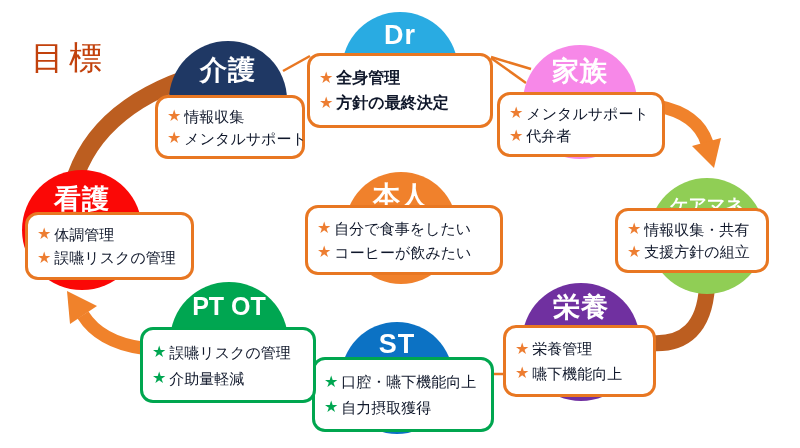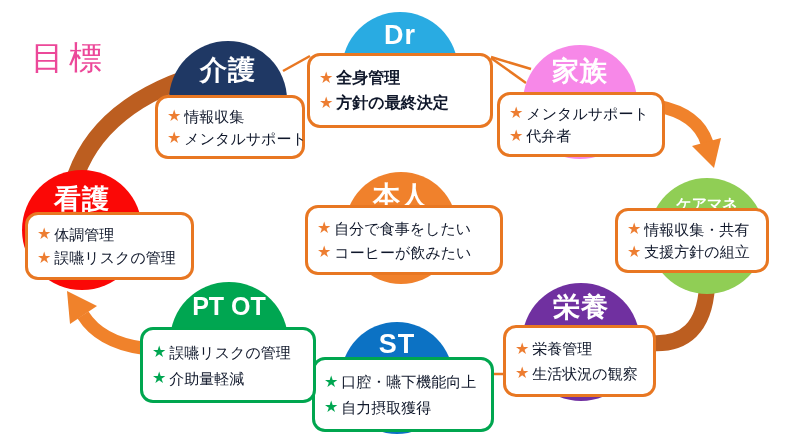--- a/index.html
+++ b/index.html
@@ -1,39 +1,39 @@
 <!DOCTYPE html>
 <html><head>
 <meta charset="utf-8">
 <style>
   html,body{margin:0;padding:0;background:#fff;}
   .stage{
     position:relative;width:800px;height:448px;background:#ffffff;overflow:hidden;
     font-family:"Liberation Sans","DejaVu Sans",sans-serif;
   }
   .title{
-    position:absolute;left:31px;top:36px;font-size:33px;color:#ec4899;
+    position:absolute;left:31px;top:36px;font-size:33px;color:#c2410c;
     letter-spacing:5px;font-weight:500;font-family:Liberation Mono, monospace;
   }
   svg.links{position:absolute;left:0;top:0;z-index:1;}
   .circle{
     position:absolute;border-radius:50%;z-index:2;display:flex;
     justify-content:center;align-items:flex-start;box-sizing:border-box;
   }
   .clabel{color:#ffffff;font-weight:700;font-size:27px;letter-spacing:1px;line-height:1;}
   .c-kaigo   {left:169px;top:41px; width:118px;height:118px;background:#1F3864;padding-top:16px;}
   .c-dr      {left:342px;top:12px; width:116px;height:116px;background:#29ABE2;padding-top:10px;}
   .c-kazoku  {left:523px;top:45px; width:114px;height:114px;background:#F788E8;padding-top:13px;}
   .c-kango   {left:22px; top:170px;width:120px;height:120px;background:#FB0806;padding-top:16px;}
   .c-honnin  {left:345px;top:172px;width:112px;height:112px;background:#F0812C;padding-top:11px;}
   .c-caremane{left:649px;top:178px;width:116px;height:116px;background:#90CE55;padding-top:18px;}
   .c-eiyo    {left:522px;top:283px;width:118px;height:118px;background:#7030A0;padding-top:11px;}
   .c-st      {left:341px;top:322px;width:112px;height:112px;background:#0C72C4;padding-top:9px;}
   .c-ptot    {left:170px;top:282px;width:118px;height:118px;background:#00A651;padding-top:12px;}
-  .c-caremane .clabel{font-size:15px;letter-spacing:0;}
+  .c-caremane .clabel{font-size:18px;letter-spacing:0;}
   .c-ptot .clabel{font-size:25px;letter-spacing:0;}
   .box{
     position:absolute;z-index:3;background:#ffffff;border:3px solid #E87722;
     border-radius:13px;box-sizing:border-box;display:flex;flex-direction:column;
     justify-content:space-evenly;padding:4px 9px;
   }
   .box.green{border-color:#00A64F;}
   .item{display:flex;align-items:center;gap:3px;white-space:nowrap;}
   .star{font-size:16px;color:#ED7D31;line-height:1;}
   .green .star{color:#00A651;}
@@ -163,21 +163,21 @@
     </div>
   </div>
 
   <div class="box b-eiyo">
     <div class="item">
       <span class="star">★</span>
       <span class="txt">栄養管理</span>
     </div>
     <div class="item">
       <span class="star">★</span>
-      <span class="txt">生活状況の観察</span>
+      <span class="txt">嚥下機能向上</span>
     </div>
   </div>
 
   <div class="box b-st green">
     <div class="item">
       <span class="star">★</span>
       <span class="txt">口腔・嚥下機能向上</span>
     </div>
     <div class="item">
       <span class="star">★</span>

